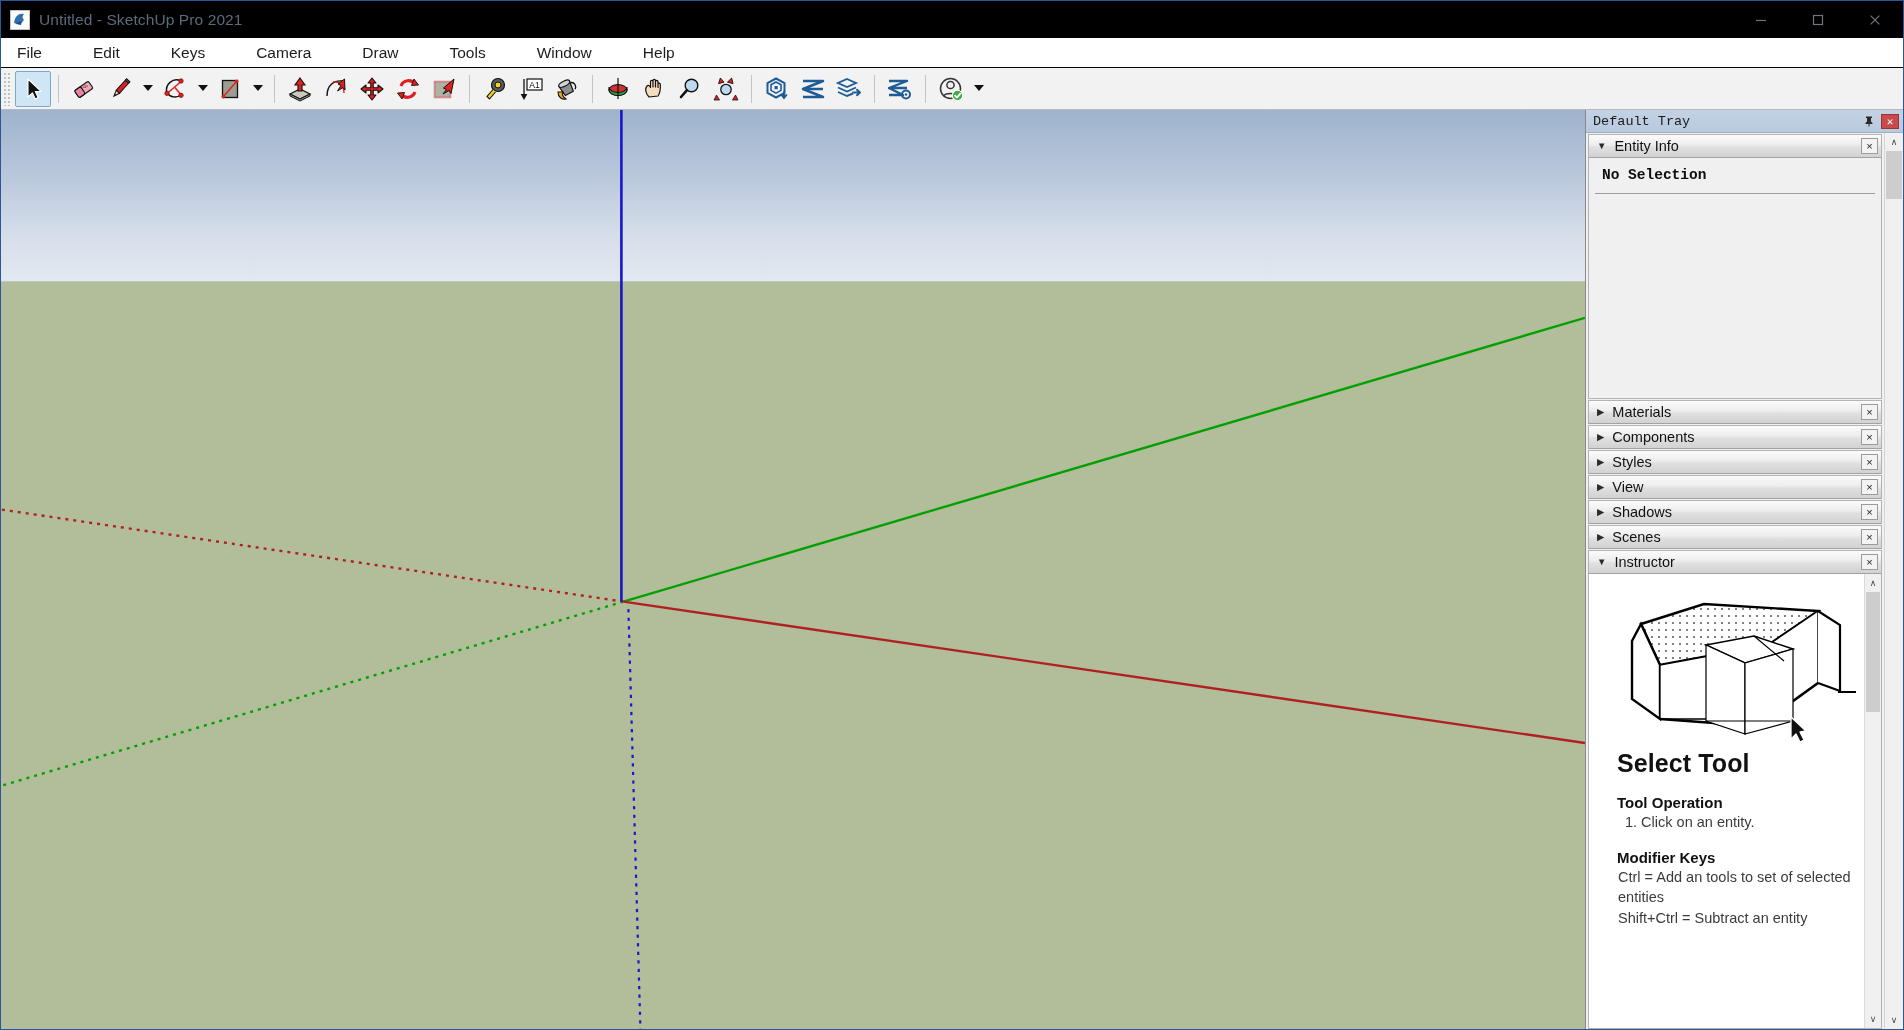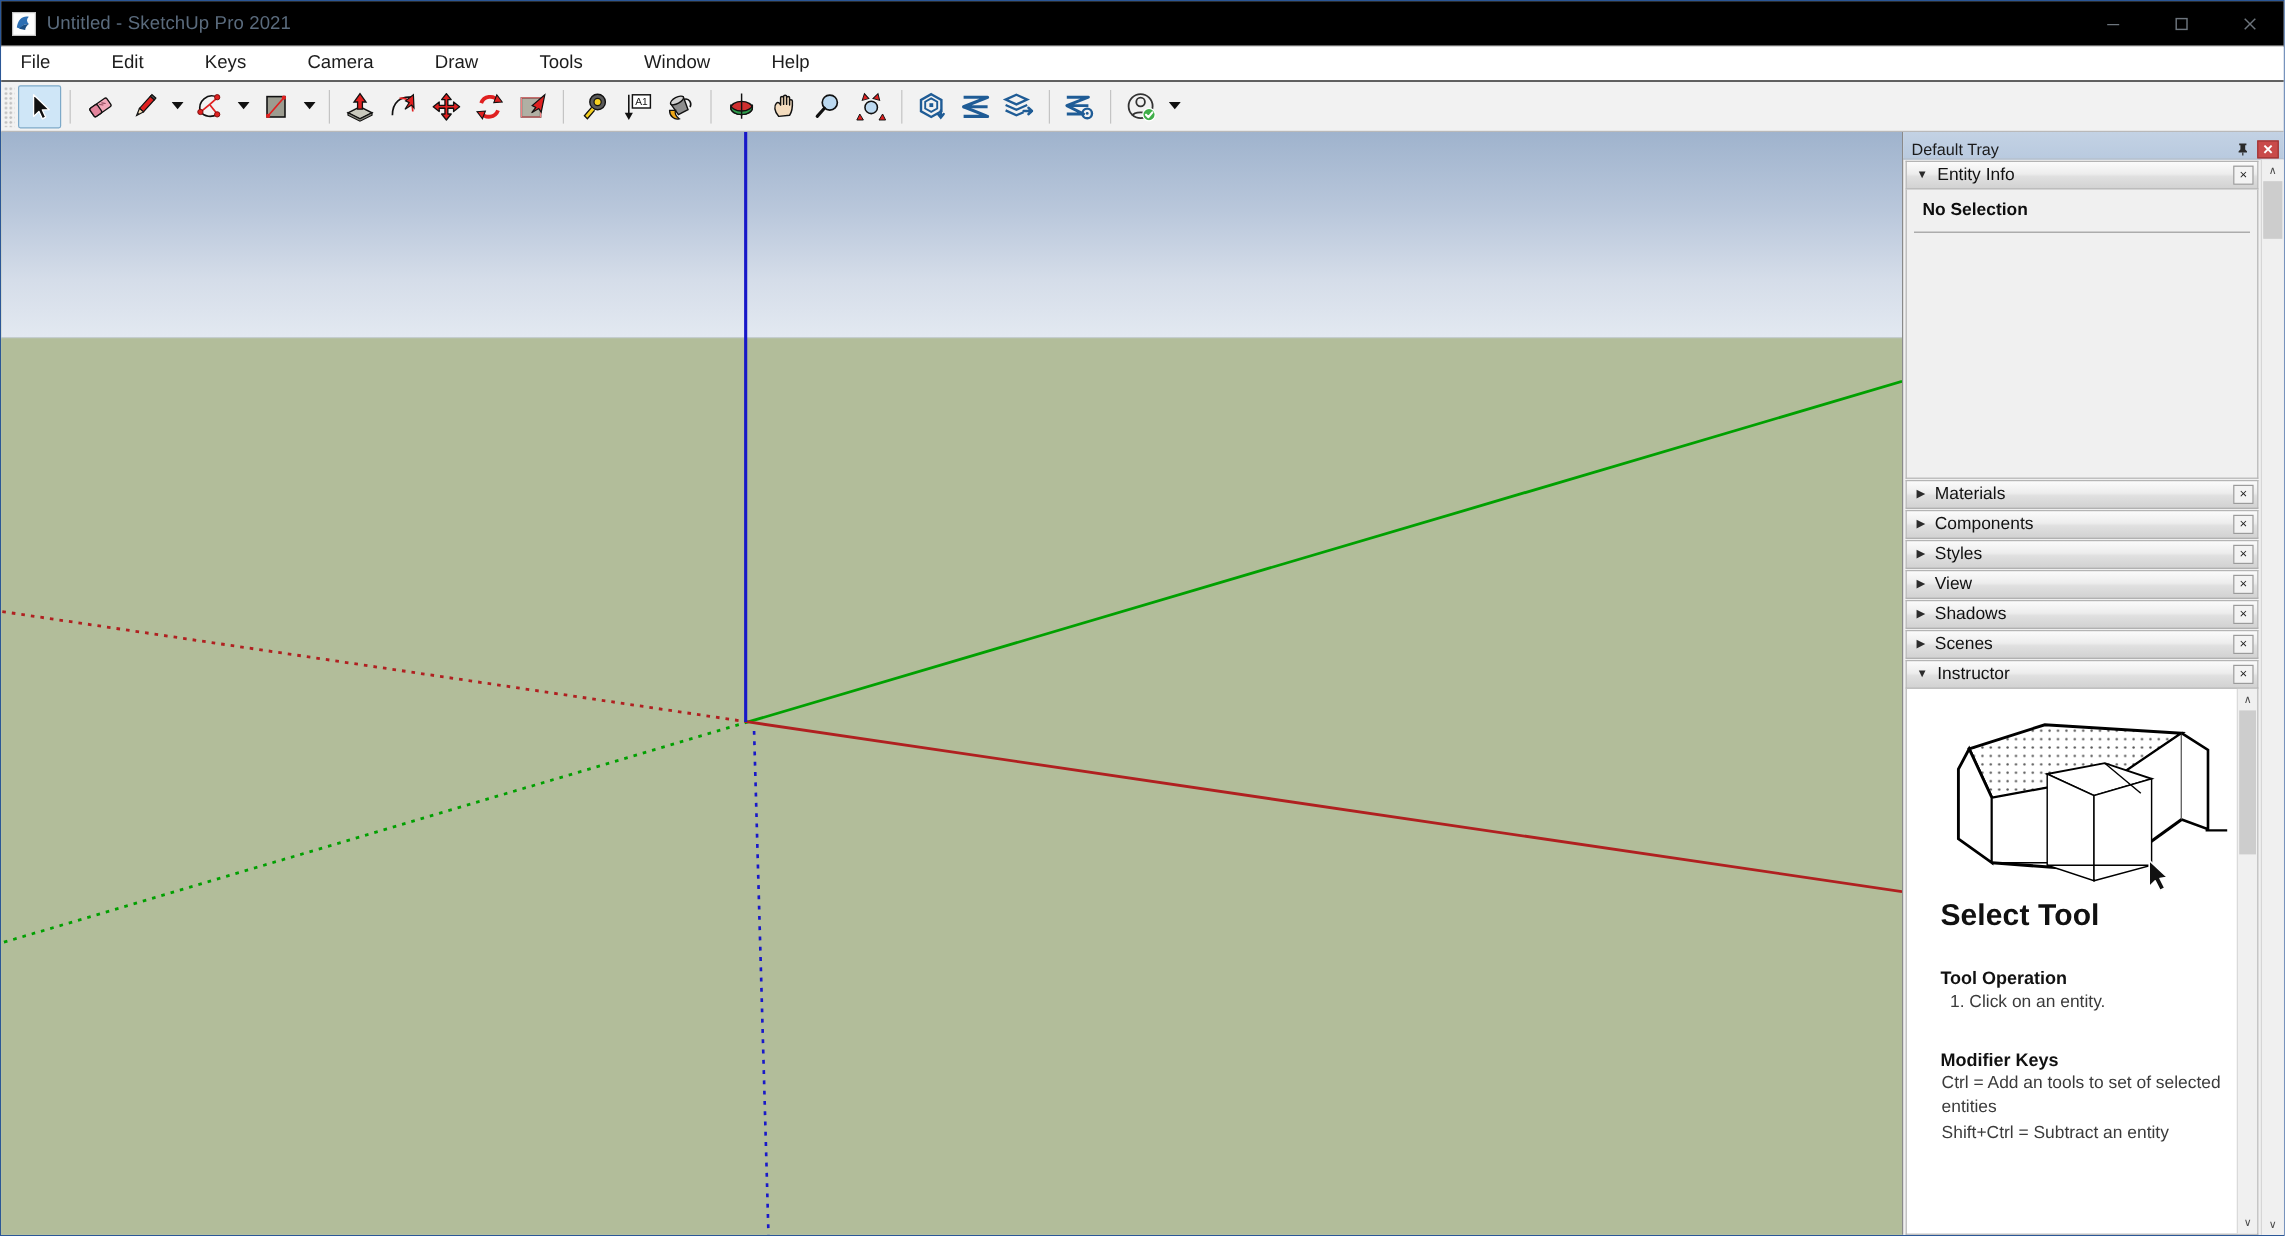--- a/index.html
+++ b/index.html
@@ -75,24 +75,24 @@
          background: linear-gradient(to bottom, #9fb3cd 0%, #b9c7db 38%, #d5dde9 72%, #e3e9f1 100%); }
   .horizon-line { position: absolute; left:0; right:0; top: 171px; height: 1px; background: #9aa59b; opacity:.5; }
   .ground { position: absolute; left: 0; top: 172px; right: 0; bottom: 0; background: #b2bd9a; }
   .vp-svg { position: absolute; left: 0; top: 0; width: 100%; height: 100%; }
 
   
   .tray { flex: 0 0 318px; display: flex; flex-direction: column;
           background: #f0f0f0; border-left: 1px solid #8a8a8a; min-height: 0; }
   .tray-head {
     height: 23px; flex: 0 0 23px;
-    display: flex; align-items: flex-end;
+    display: flex; align-items: center;
     background: linear-gradient(to bottom, #c3d2e4 0%, #b9cadf 100%);
     border-bottom: 1px solid #9fb0c4;
-    padding-left: 7px; font-size: 13.5px; color: #1b1b1b;
+    padding-left: 7px; font-size: 13.5px; color: #1b1b1b; font-family: Liberation Mono, monospace;
   }
   .tray-head-btns { margin-left: auto; display: flex; align-items: center; gap: 4px; padding-right: 4px; }
   .pinbtn { width: 16px; height: 16px; display:flex; align-items:center; justify-content:center; color:#2a2a2a; }
   .closebtn-red { width: 18px; height: 15px; display: flex; align-items: center; justify-content: center;
                   background: #c94a4a; color: #ffffff; font-size: 11px; font-weight: bold;
                   border: 1px solid #9d3434; }
 
   .tray-scroll-wrap { flex: 1 1 auto; display: flex; min-height: 0; }
   .tray-cols { flex: 1 1 auto; display: flex; flex-direction: column; min-width: 0; min-height: 0; }
 
@@ -108,31 +108,31 @@
   .sec-arrow { font-size: 9.5px; margin-right: 8px; color: #2b2b2b; line-height: 1; }
   .sec-x {
     margin-left: auto; margin-right: 3px;
     width: 17px; height: 16px;
     display: flex; align-items: center; justify-content: center;
     border: 1px solid #9b9b9b; background: #f3f3f3;
     font-size: 11px; color: #222; line-height: 1;
   }
 
   .entity-body { flex: 0 0 241px; background: #f0f0f0; border: 1px solid #b4b4b4; border-top: none;
-                 margin: 0 2px; display: flex; flex-direction: column; }
+                 margin: 0 2px; display: flex; flex-direction: column; font-family: Liberation Mono, monospace; }
   .no-sel { font-size: 14.5px; font-weight: bold; color: #0d0d0d; padding: 9px 0 10px 13px; }
   .sep-line { height: 1px; background: #9c9c9c; margin: 0 6px; }
 
   .instructor-body { flex: 1 1 auto; background: #ffffff; border: 1px solid #b4b4b4; border-top: none;
                      margin: 0 2px 0 2px; overflow: hidden; position: relative; display: flex; flex-direction: column; }
   .instr-img { height: 175px; flex: 0 0 175px; display: flex; align-items: center; justify-content: center; }
   .instr-text { padding: 0 22px 0 28px; }
   .instr-title { font-size: 25px; font-weight: bold; color: #111; margin-bottom: 1px; letter-spacing: .1px; }
   .instr-p { font-size: 14.5px; color: #3b3b3b; line-height: 1.42; }
-  .instr-h { font-size: 15px; font-weight: bold; color: #111; margin-top: 29px; margin-bottom: 1px; }
+  .instr-h { font-size: 15px; font-weight: bold; color: #111; margin-top: 16px; margin-bottom: 1px; }
   .instr-li { font-size: 14.5px; color: #3b3b3b; line-height: 1.42; padding-left: 8px; }
   .instr-ind { padding-left: 1px; }
 
   
   .vsb { flex: 0 0 19px; background: #f0f0f0; display: flex; flex-direction: column;
          border-left: 1px solid #d6d6d6; }
   .vsb-btn { height: 18px; flex: 0 0 18px; display: flex; align-items: center; justify-content: center;
              background: #f0f0f0; color: #4a4a4a; font-size: 9px; }
   .vsb-track { flex: 1 1 auto; background: #f0f0f0; position: relative; }
   .vsb-thumb { position: absolute; left: 1px; right: 1px; background: #cdcdcd; }

